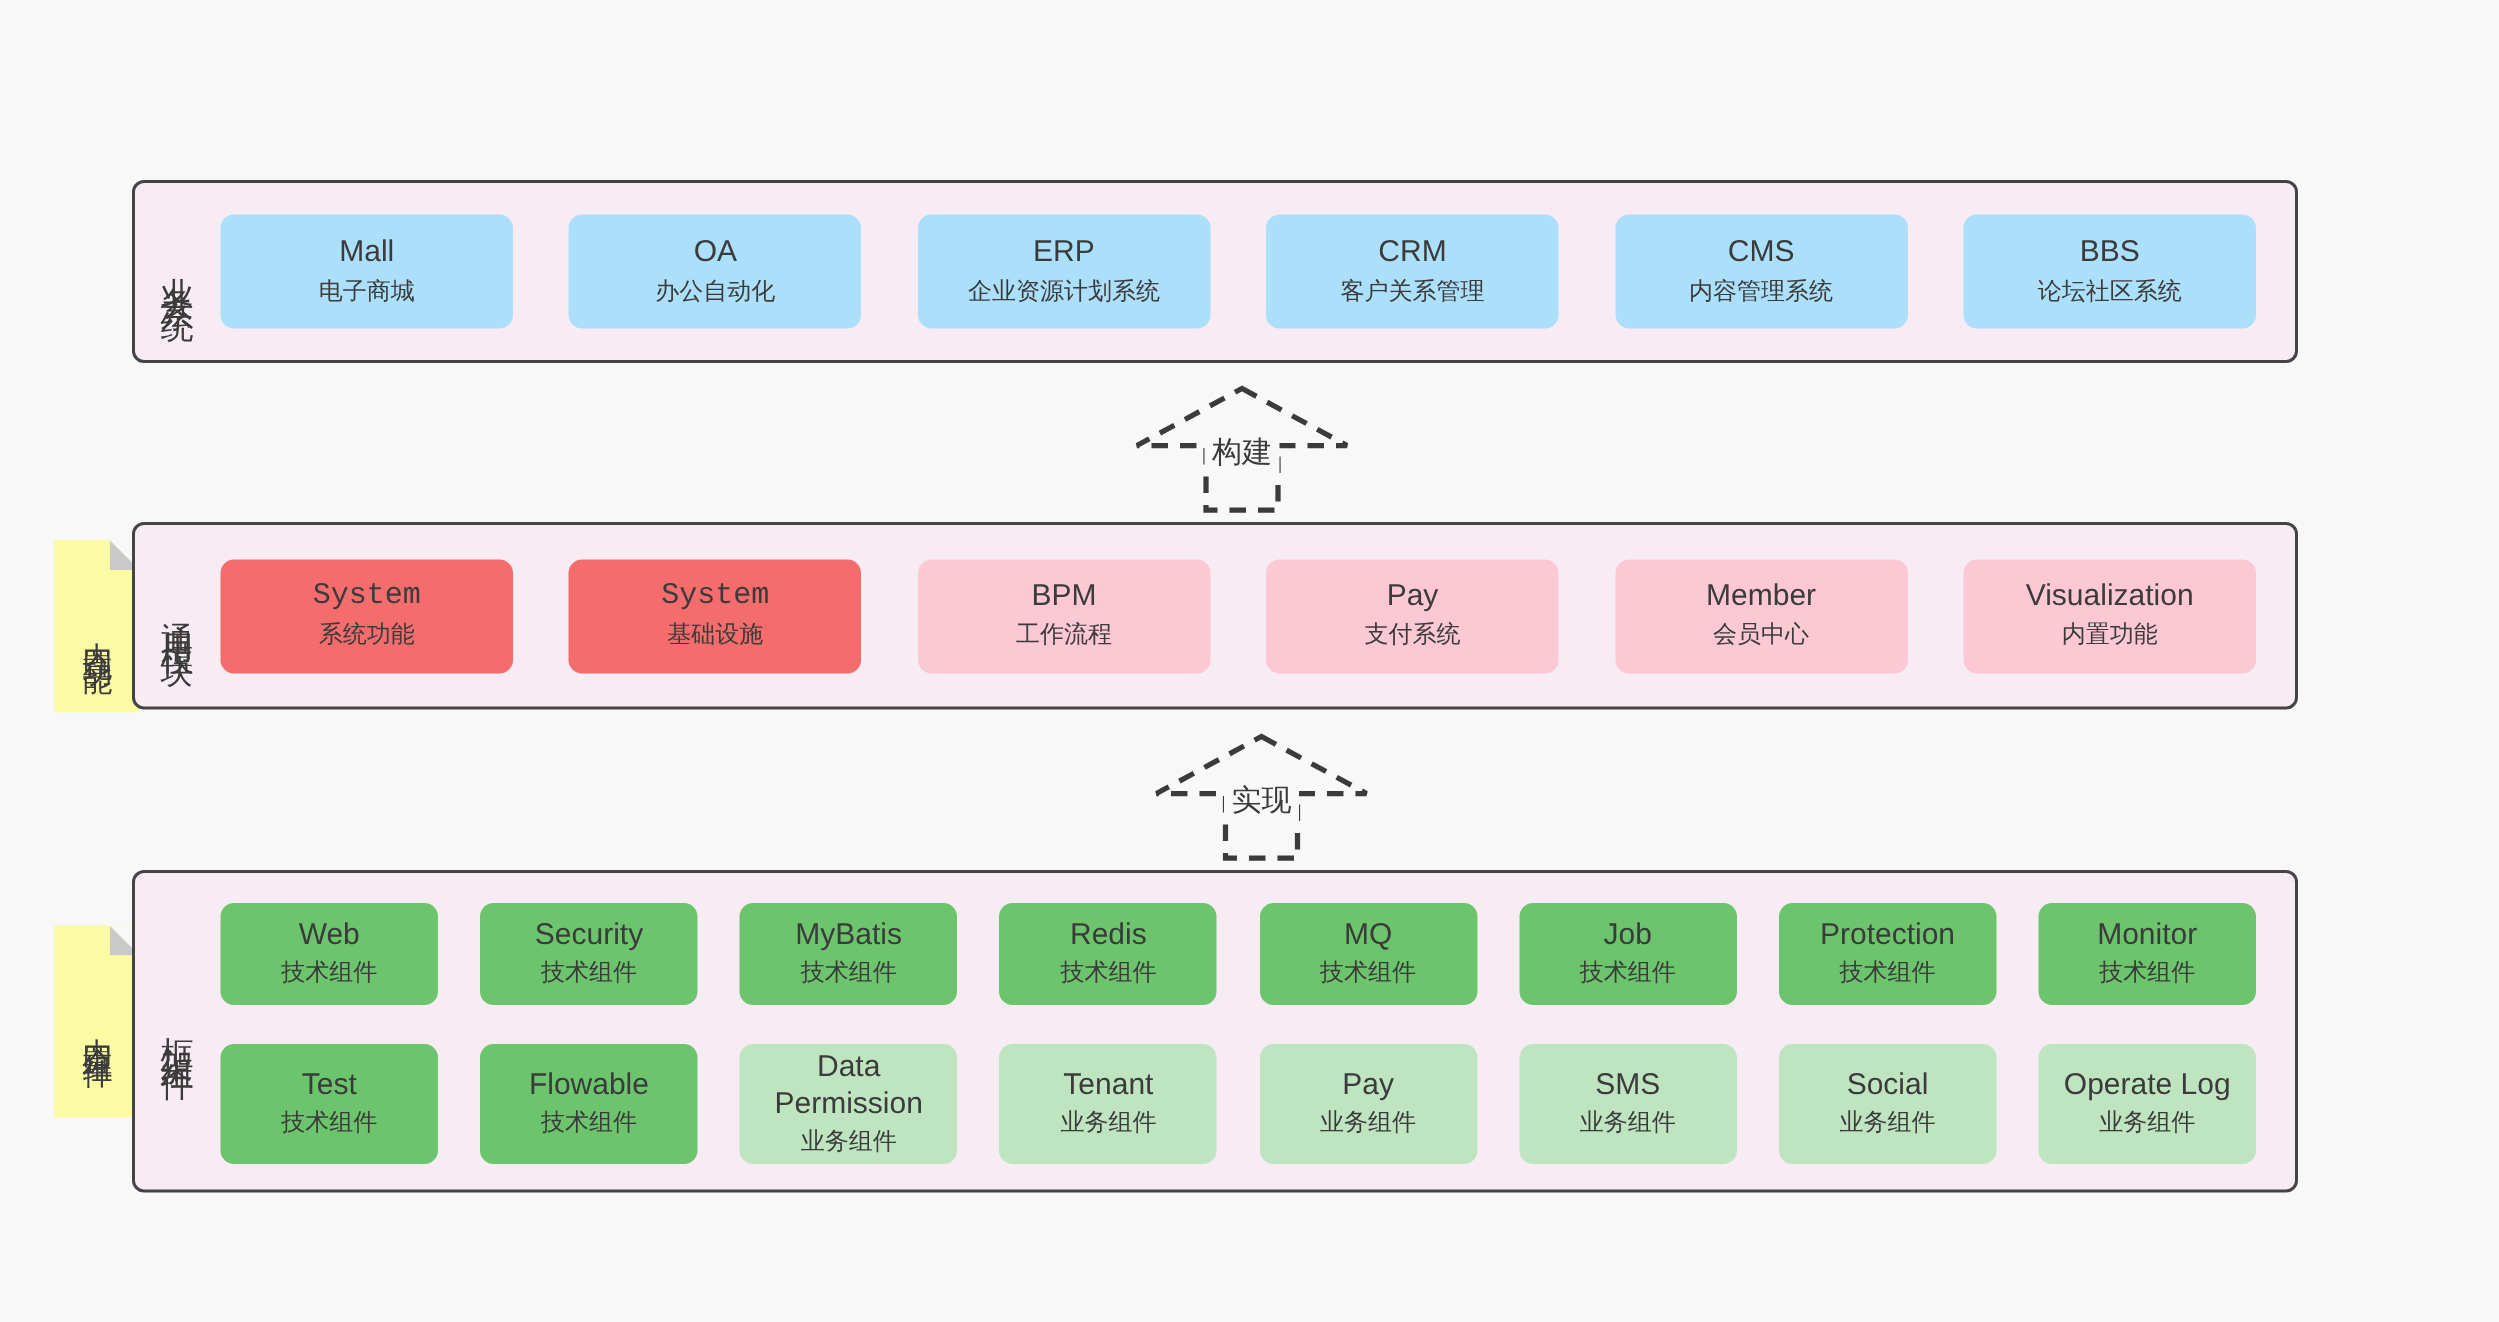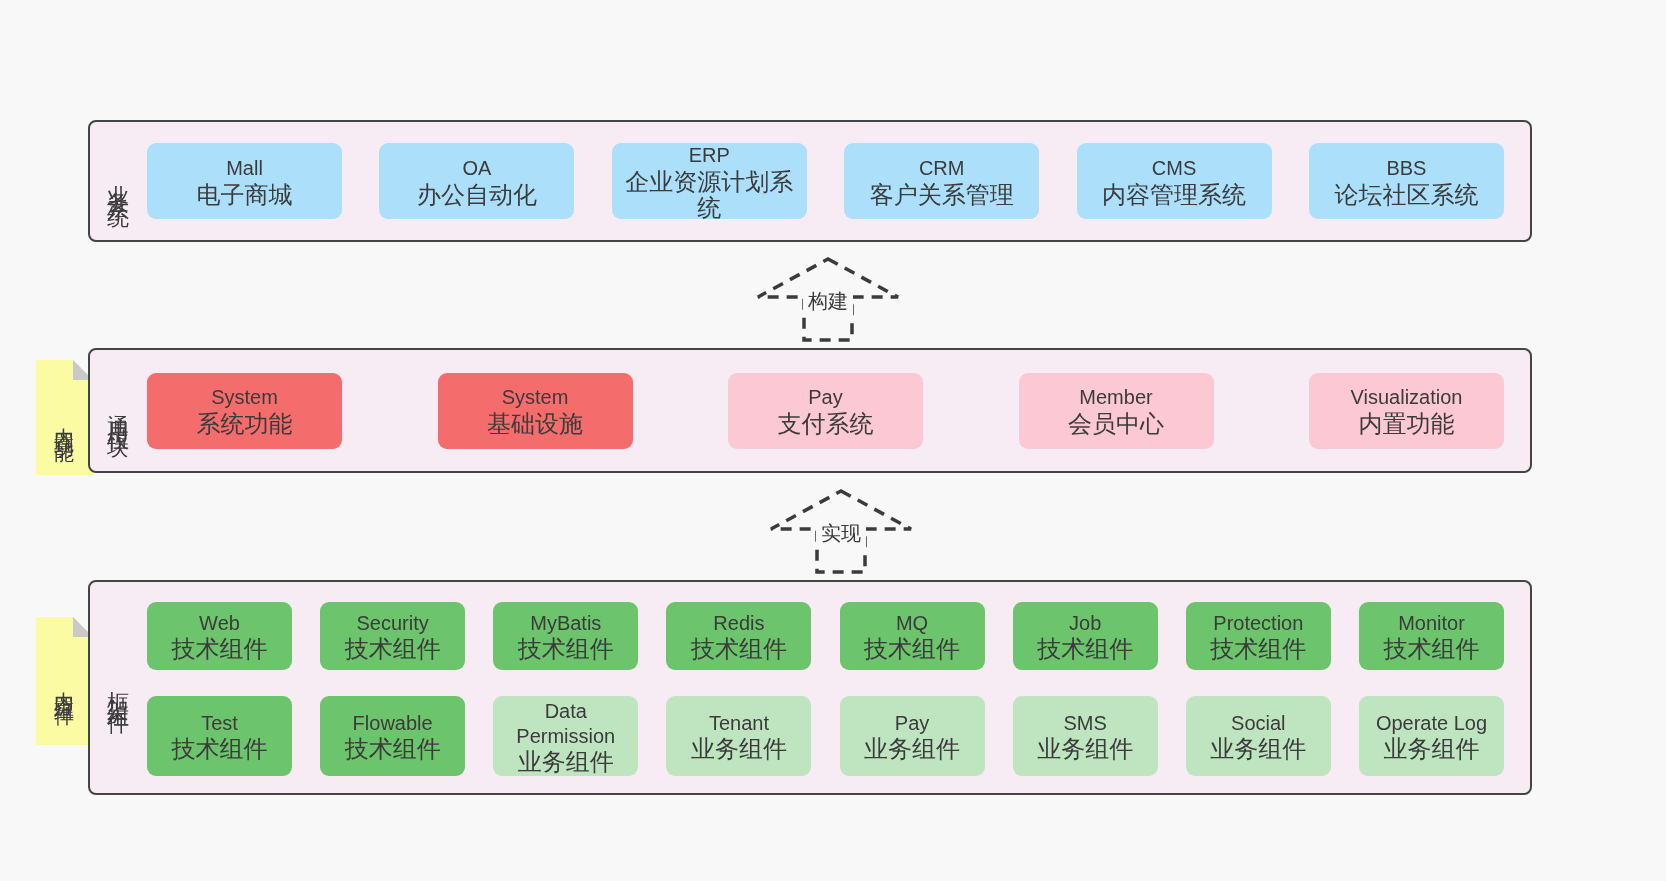--- a/index.html
+++ b/index.html
@@ -35,25 +35,25 @@
   .box{
     border-radius:9px;display:flex;flex-direction:column;
     align-items:center;justify-content:center;text-align:center;
     box-sizing:border-box;padding:4px 6px;
   }
   .row-wide .box{width:195px;height:76px;}
   .row-sm .box{width:145px;}
   .row-sm1 .box{height:68px;}
   .row-sm2 .box{height:80px;}
   .box-name{font-size:20px;line-height:27px;}
-  .box-desc{font-size:24px;line-height:26px;}
+  .box-desc{font-size:16px;line-height:26px;}
   .row-sm .box-name{line-height:25px;}
   .row-sm .box-desc{line-height:25px;}
   .blue{background:var(--blue,#abdffa);}
-  .red{background:var(--red,#f56c6c);}
+  .red{background:var(--red,#f56c6c);font-family:Liberation Mono, monospace;}
   .pink{background:var(--pink,#fbc8d3);}
   .green{background:var(--green,#6cc56c);}
   .lightgreen{background:var(--lightgreen,#bee5c0);}
   .sticky{
     position:absolute;width:57px;z-index:1;
     background:var(--sticky,#fafba3);
   }
   #sticky-modules{left:36px;top:360px;height:115px;}
   #sticky-framework{left:36px;top:617px;height:128px;}
   .sticky::before{
@@ -134,20 +134,24 @@
   <div class="row row-wide">
       <div class="box red">
         <div class="box-name">System</div>
         <div class="box-desc">系统功能</div>
       </div>
       <div class="box red">
         <div class="box-name">System</div>
         <div class="box-desc">基础设施</div>
       </div>
       <div class="box pink">
+        <div class="box-name">BPM</div>
+        <div class="box-desc">工作流程</div>
+      </div>
+      <div class="box pink">
         <div class="box-name">Pay</div>
         <div class="box-desc">支付系统</div>
       </div>
       <div class="box pink">
         <div class="box-name">Member</div>
         <div class="box-desc">会员中心</div>
       </div>
       <div class="box pink">
         <div class="box-name">Visualization</div>
         <div class="box-desc">内置功能</div>

